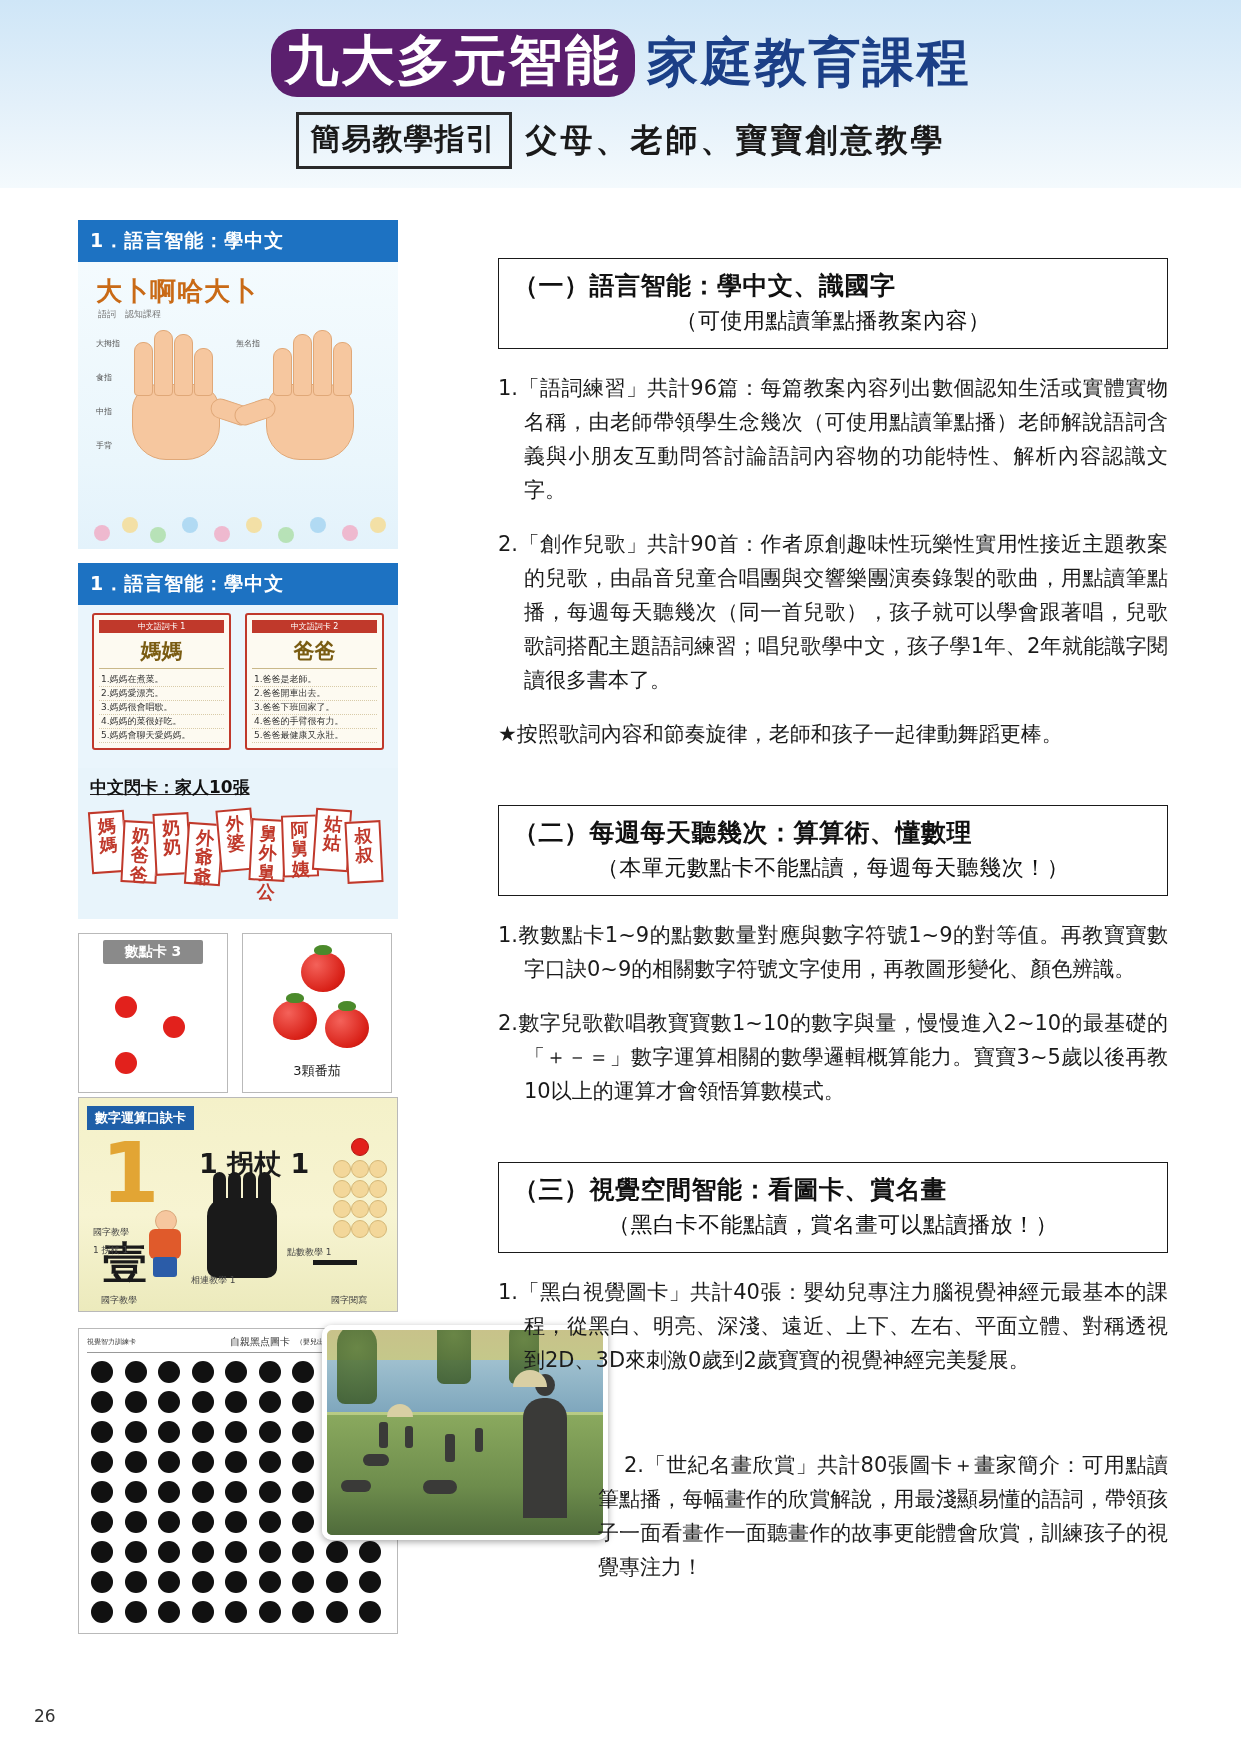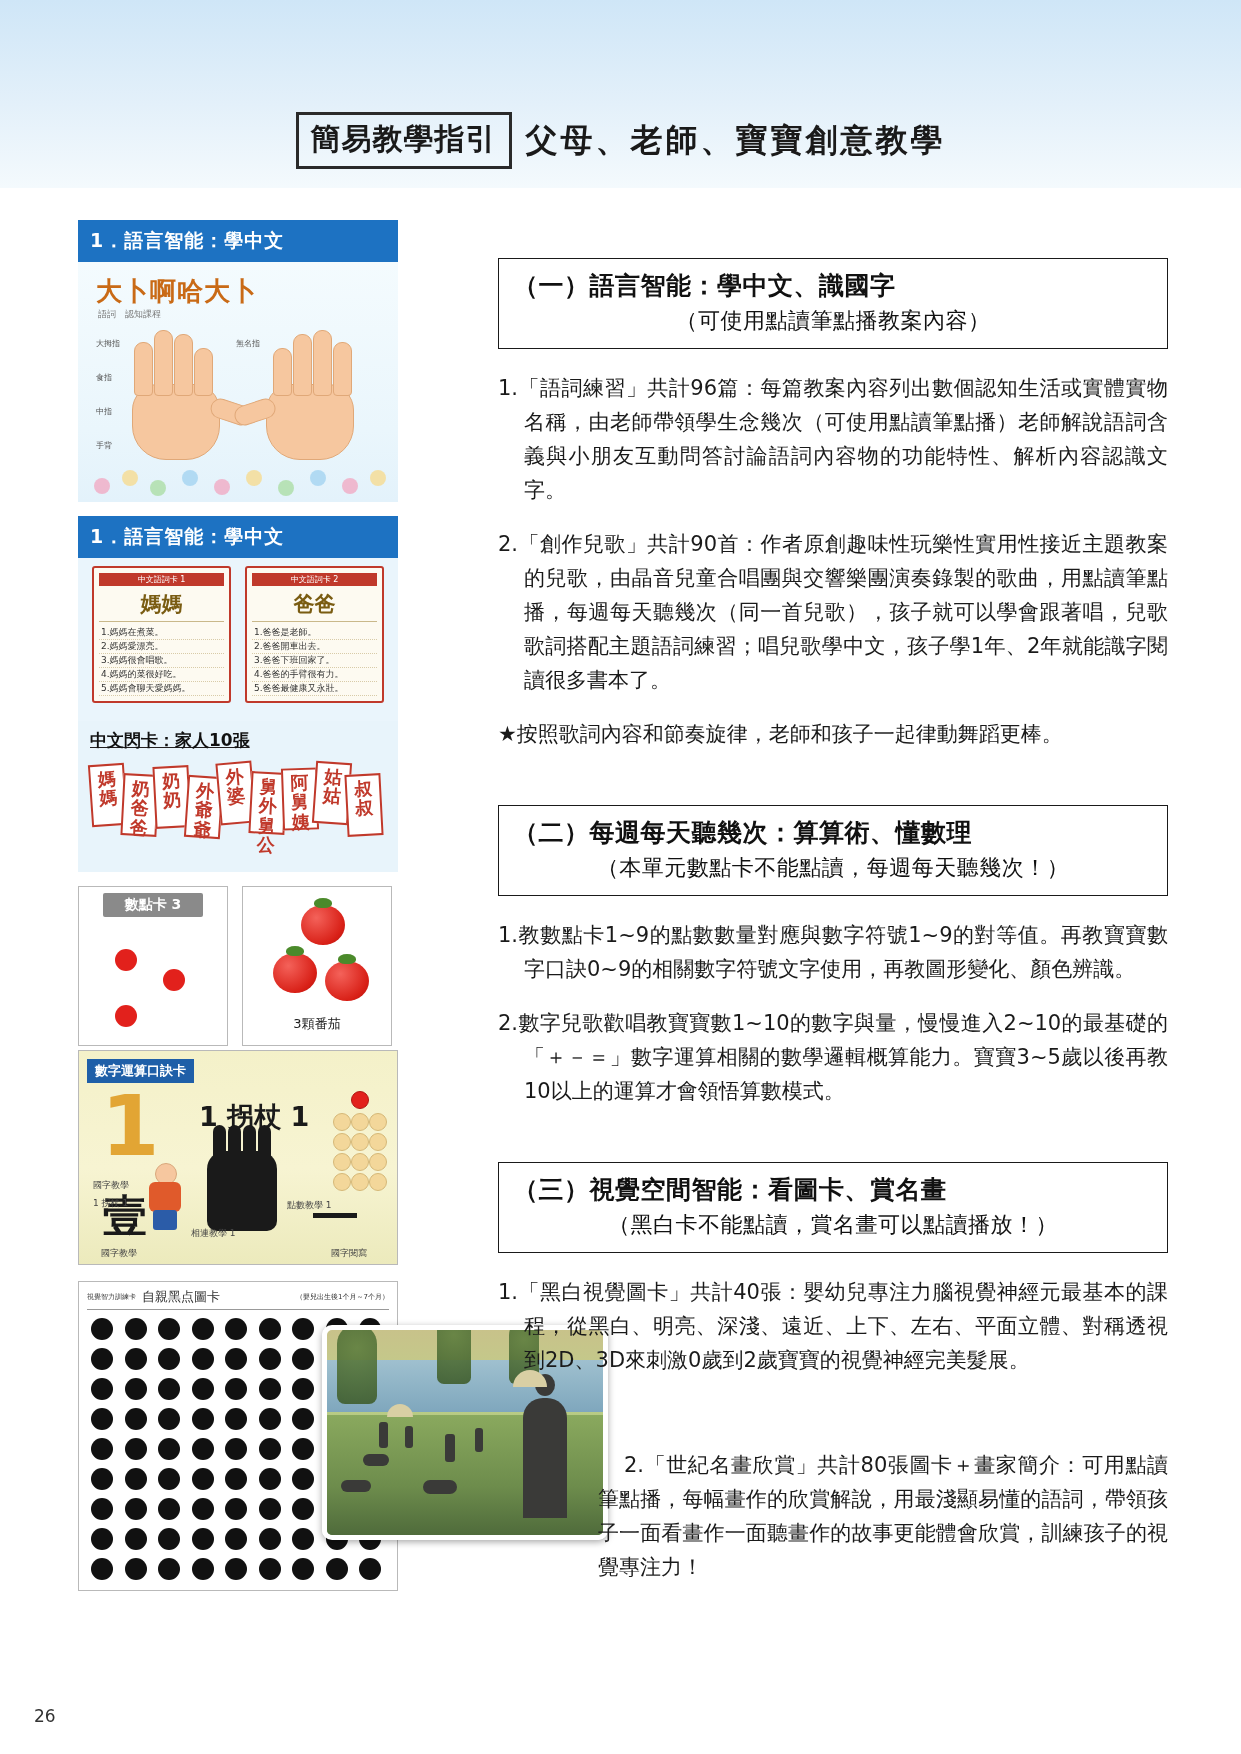--- a/index.html
+++ b/index.html
@@ -98,21 +98,21 @@
     padding: 8px 12px;
     letter-spacing: 1px;
   }
   .panel-body {
     position: relative;
     overflow: hidden;
   }
 
   
   .hands {
-    height: 240px;
+    height: 287px;
     position: relative;
     background: linear-gradient(180deg,#f4fbfe 0%, #eaf6fc 70%, #e3f2fb 100%);
   }
   .hands-title {
     position: absolute;
     left: 18px; top: 12px;
     font-size: 26px;
     color: #c96a16;
     font-weight: bold;
     letter-spacing: 1px;
@@ -408,22 +408,22 @@
     align-items: center;
     gap: 6px;
     font-size: 7px;
     color: #333;
     border-bottom: 1px solid #999;
     padding-bottom: 3px;
     margin-bottom: 8px;
   }
   .bw-head .mid {
     flex: 1;
-    text-align: left;
-    font-size: 13px;
+    text-align: right;
+    font-size: 10px;
   }
   .bwgrid {
     display: grid;
     grid-template-columns: repeat(9, 1fr);
     gap: 8px 8px;
     padding: 0 4px;
   }
   .bwdot {
     width: 22px; height: 22px;
     border-radius: 50%;
@@ -524,20 +524,23 @@
     left: 34px;
     bottom: 28px;
     font-size: 17px;
     color: #333;
   }
 </style>
 </head>
 <body>
 
 <div class="header">
+  <div class="header-title">
+    <span class="title-badge">九大多元智能</span><span class="title-rest">家庭教育課程</span>
+  </div>
   <div class="header-sub">
     <span class="sub-box">簡易教學指引</span><span class="sub-text">父母、老師、寶寶創意教學</span>
   </div>
 </div>
 
 <div class="left-col">
 
   <div class="panel">
     <div class="panel-head">1．語言智能：學中文</div>
     <div class="panel-body">

